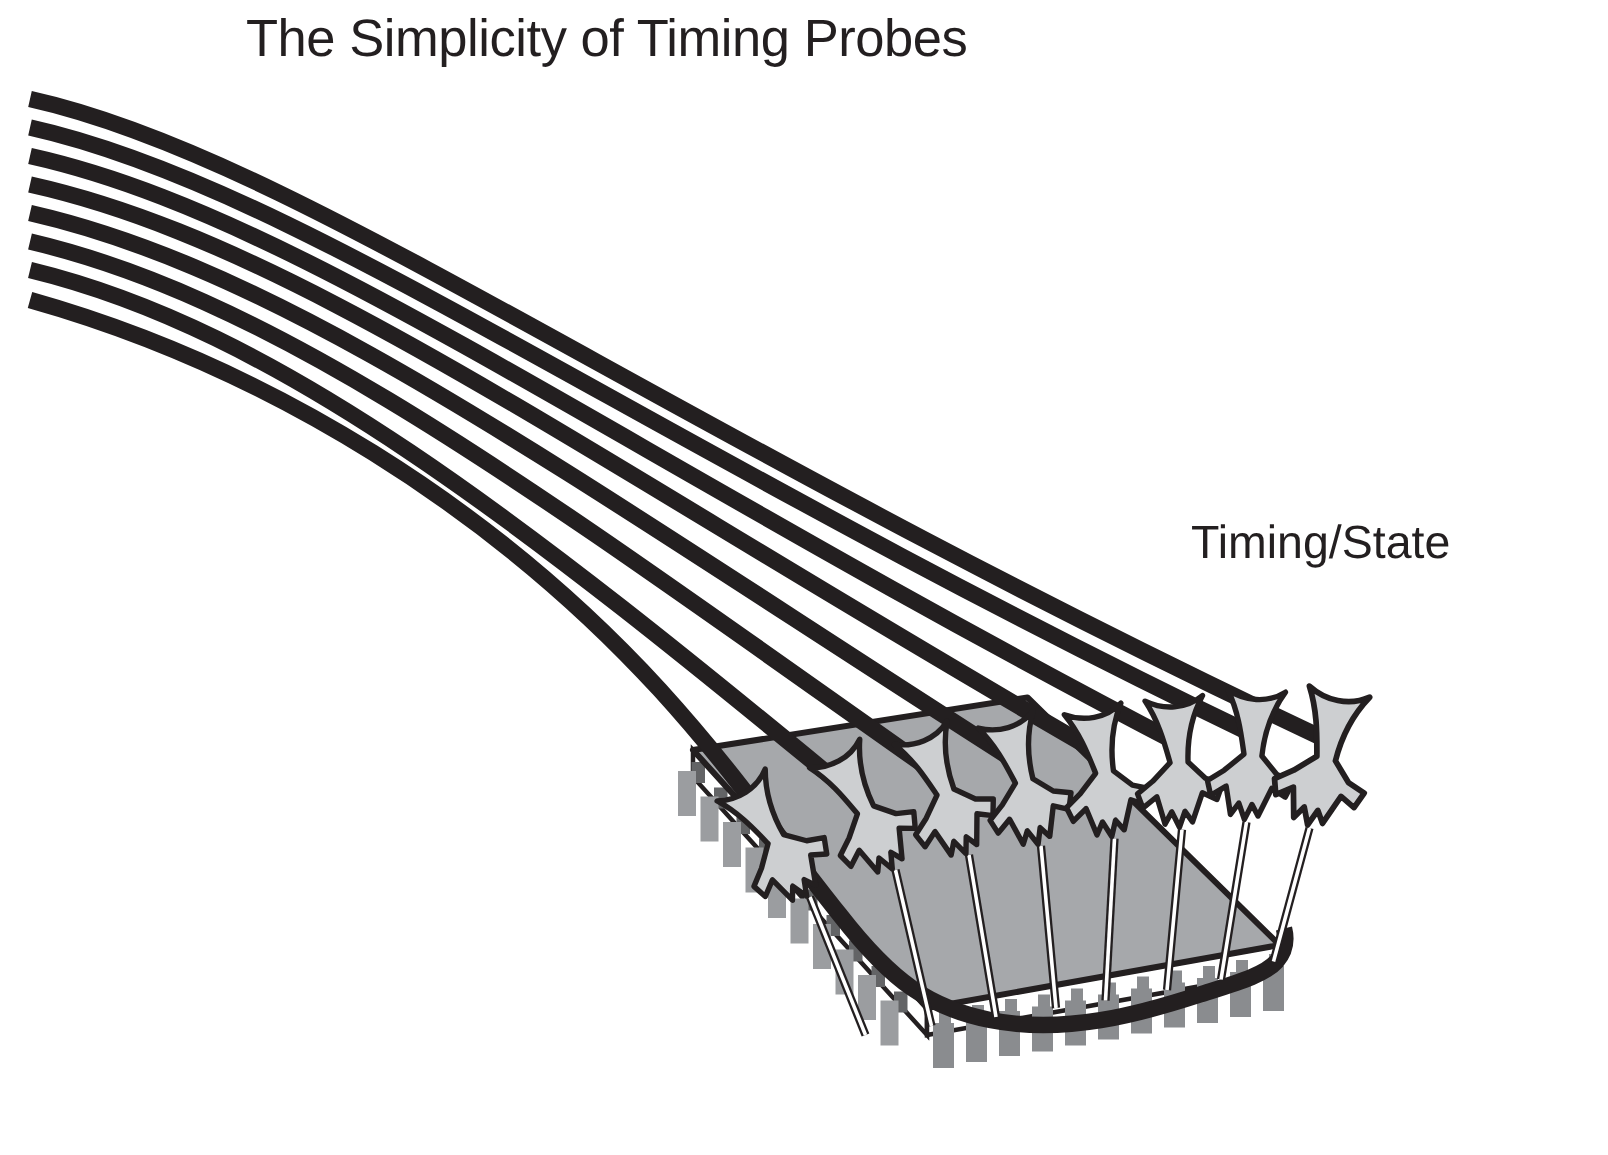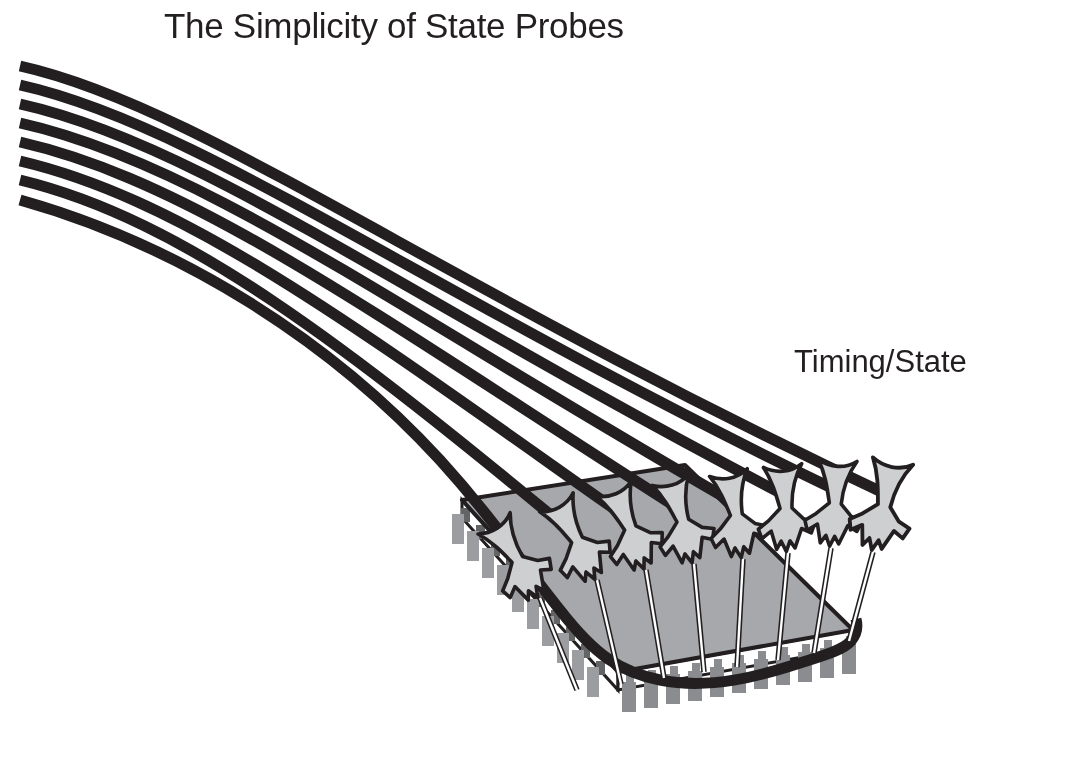--- a/index.html
+++ b/index.html
@@ -10,21 +10,21 @@
   .probe-label{position:absolute;left:794px;top:342px;font-size:31px;line-height:40px;
          color:#231f20;}
   .probe-label div{white-space:nowrap;}
   svg.illustration{position:absolute;left:0;top:0;width:1072px;height:770px;display:block;}
 </style>
 </head>
 <body>
 
 <div class="page">
 
-  <div class="title">The Simplicity of State Probes</div>
+  <div class="title">The Simplicity of Timing Probes</div>
 
   <svg class="illustration" viewBox="0 0 1072 770">
     <defs>
       <path id="probeClip" d="M -8 -56
            C -12 -72 -16 -90 -27 -108
            C -12 -100 7 -100 21 -111
            C 10 -92 7 -74 7 -56
            L 21 -42 L 35 -37 L 30 -24 L 18 -30
            L 9 -6 L 3 -15 L -2 -2 L -8 -15 L -14 -5
            L -20 -28 L -32 -19 L -36 -31 L -23 -41 Z"></path>

